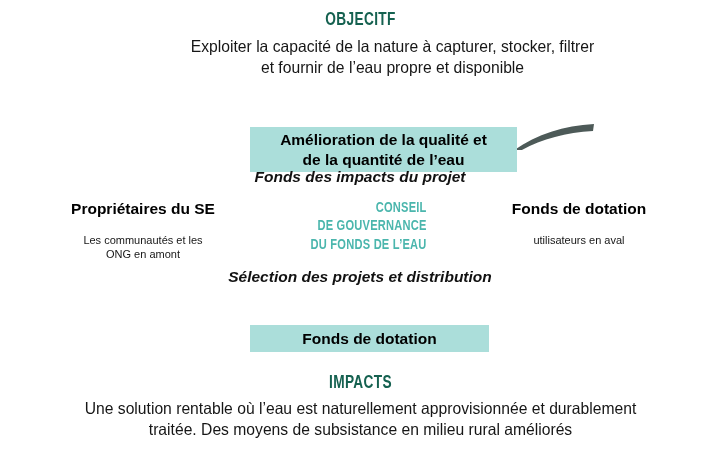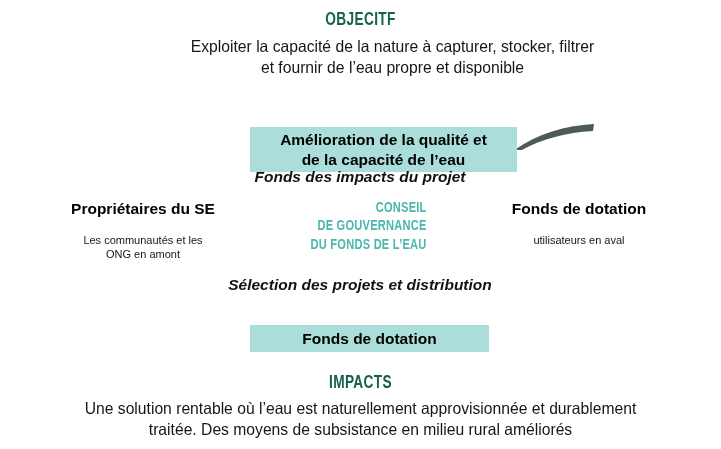--- a/index.html
+++ b/index.html
@@ -177,21 +177,21 @@
                C 532,336 566,321 585,296
                L 598,307
                C 577,335 539,350 490,345
                Z" fill="#4d5a58"></path>
     </g>
   </svg>
 
   
   <div class="abs teal-box" style="left:250px; top:96px; width:267px; height:45px;margin-top:31px;">
     <span class="ln">Amélioration de la qualité et</span>
-    <span class="ln">de la capacité de l’eau</span>
+    <span class="ln">de la quantité de l’eau</span>
   </div>
 
   
   <div class="abs caption" style="left:180px; top:168px; width:360px;">
     <span class="ln">Fonds des impacts du projet</span>
   </div>
 
   
   <div class="abs council" style="left:270px; top:198px; width:180px;">
     <span class="ln">CONSEIL</span>
@@ -210,21 +210,21 @@
 
   
   <div class="abs node" style="left:456px; top:200px; width:246px;">
     <div class="title">Fonds de dotation</div>
     <div class="desc">
       <span class="ln">utilisateurs en aval</span>
     </div>
   </div>
 
   
-  <div class="abs caption" style="left:160px; top:276px; width:400px;">
+  <div class="abs caption" style="left:160px; top:268px; width:400px;">
     <span class="ln">Sélection des projets et distribution</span>
   </div>
 
   
   <div class="abs teal-box" style="left:250px; top:325px; width:239px; height:27px;">
     <span class="ln">Fonds de dotation</span>
   </div>
 
   
   <div class="abs section-head" style="left:0; top:371px;">IMPACTS</div>

